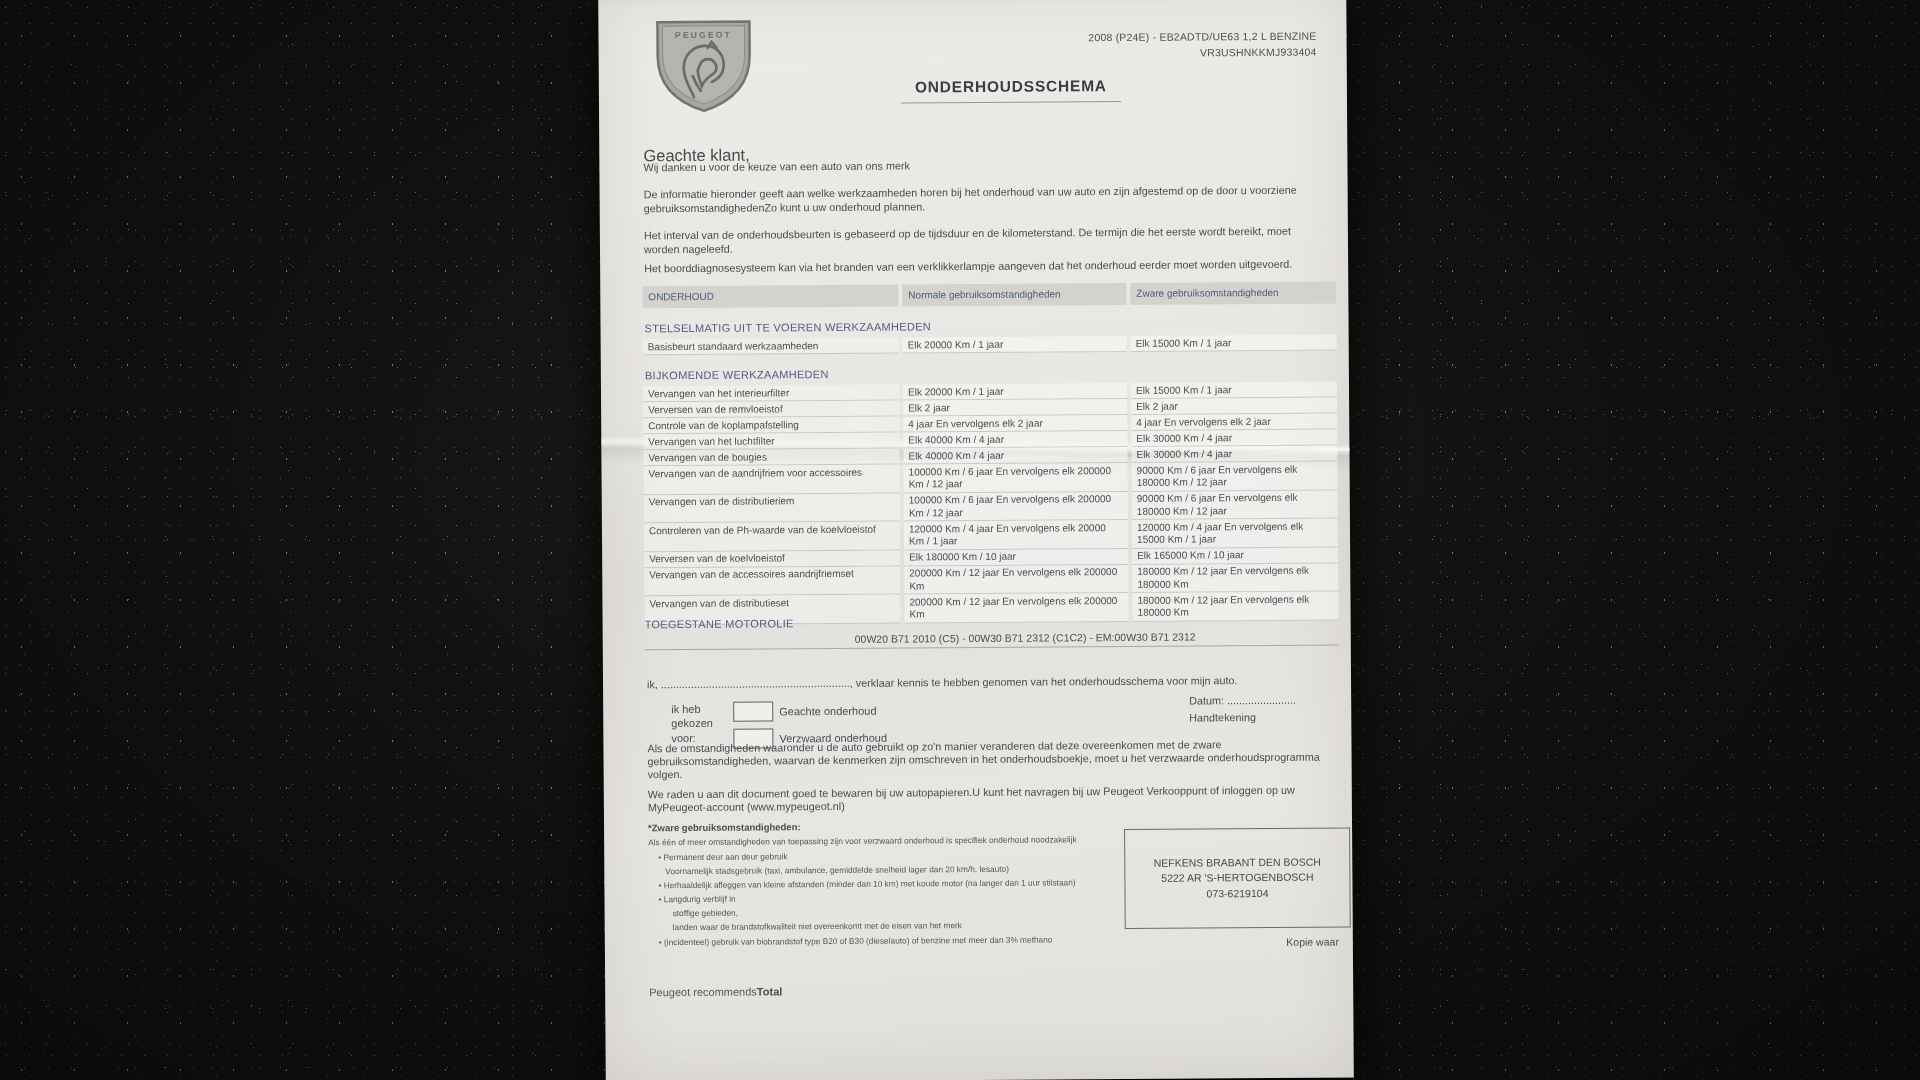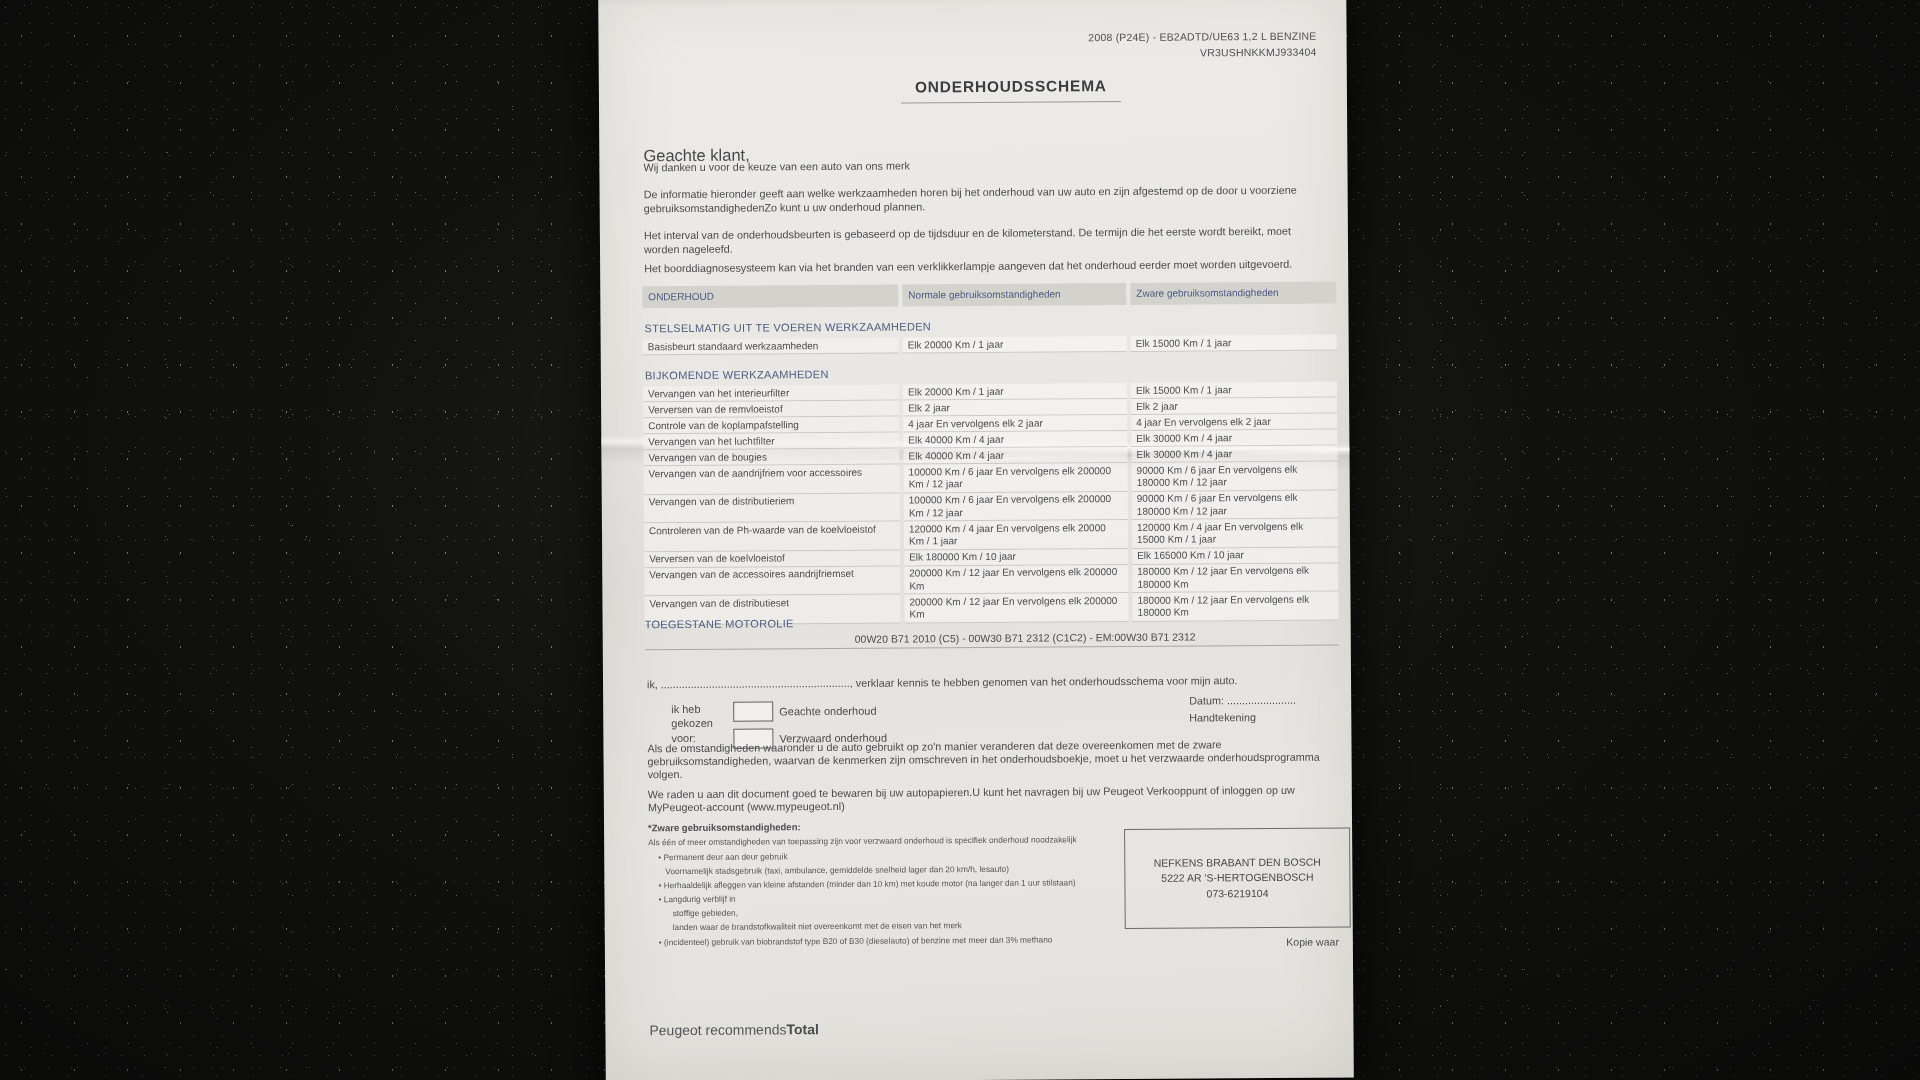--- a/index.html
+++ b/index.html
@@ -114,29 +114,42 @@
   
   .dealer {
     left:520px; top:842px; width:226px; height:100px;
     border:1px solid #6a6b6e;
     display:flex; flex-direction:column; justify-content:center;
     text-align:center; font-size:10.5px; line-height:1.45; color:#46474a;
   }
   .kopie { right:14px; top:950px; font-size:10.5px; color:#4a4b4e; }
 
   
-  .footer { left:44px; top:1032px; font-size:14px; color:#55565a; }
+  .footer { left:44px; top:996px; font-size:11px; color:#55565a; }
   .footer .brand { font-weight:bold; color:#4a4b4e; }
 </style>
 </head>
 <body>
 
 <div class="paper">
   <div class="crease"></div>
 
+  <div class="abs logo">
+    <svg viewBox="0 0 110 96" width="110" height="96">
+      <path d="M9 4 H101 V38 C101 65 86 83 55 93 C24 83 9 65 9 38 Z" fill="#a7a6a1" stroke="#74736f" stroke-width="2.5"></path>
+      <path d="M14 8 H96 V37 C96 61 82 77 55 86 C28 77 14 61 14 37 Z" fill="#b5b4af" stroke="#8d8c87" stroke-width="1"></path>
+      <text x="55" y="20" text-anchor="middle" font-size="8.5" letter-spacing="2.2" fill="#6f6e6a" font-family="Liberation Sans, sans-serif" font-weight="bold">PEUGEOT</text>
+      <g fill="none" stroke="#6b6a66" stroke-width="2.6" stroke-linecap="round">
+        <path d="M45 79 C41 69 35 62 35 50 C35 38 43 29 55 28 C67 27 75 36 75 47 C75 56 70 61 63 64"></path>
+        <path d="M52 45 C56 40 63 40 66 45 C69 49 68 54 63 57 C59 60 55 63 53 68 C51 63 49 58 49 52 Z"></path>
+        <path d="M59 30 L63 24 L68 30"></path>
+        <path d="M44 58 C46 64 49 69 52 73"></path>
+      </g>
+    </svg>
+  </div>
 
   <div class="abs veh">
     <div>2008 (P24E) - EB2ADTD/UE63 1,2 L BENZINE</div>
     <div>VR3USHNKKMJ933404</div>
   </div>
 
   <div class="abs title-wrap">
     <span>ONDERHOUDSSCHEMA</span>
   </div>
 

